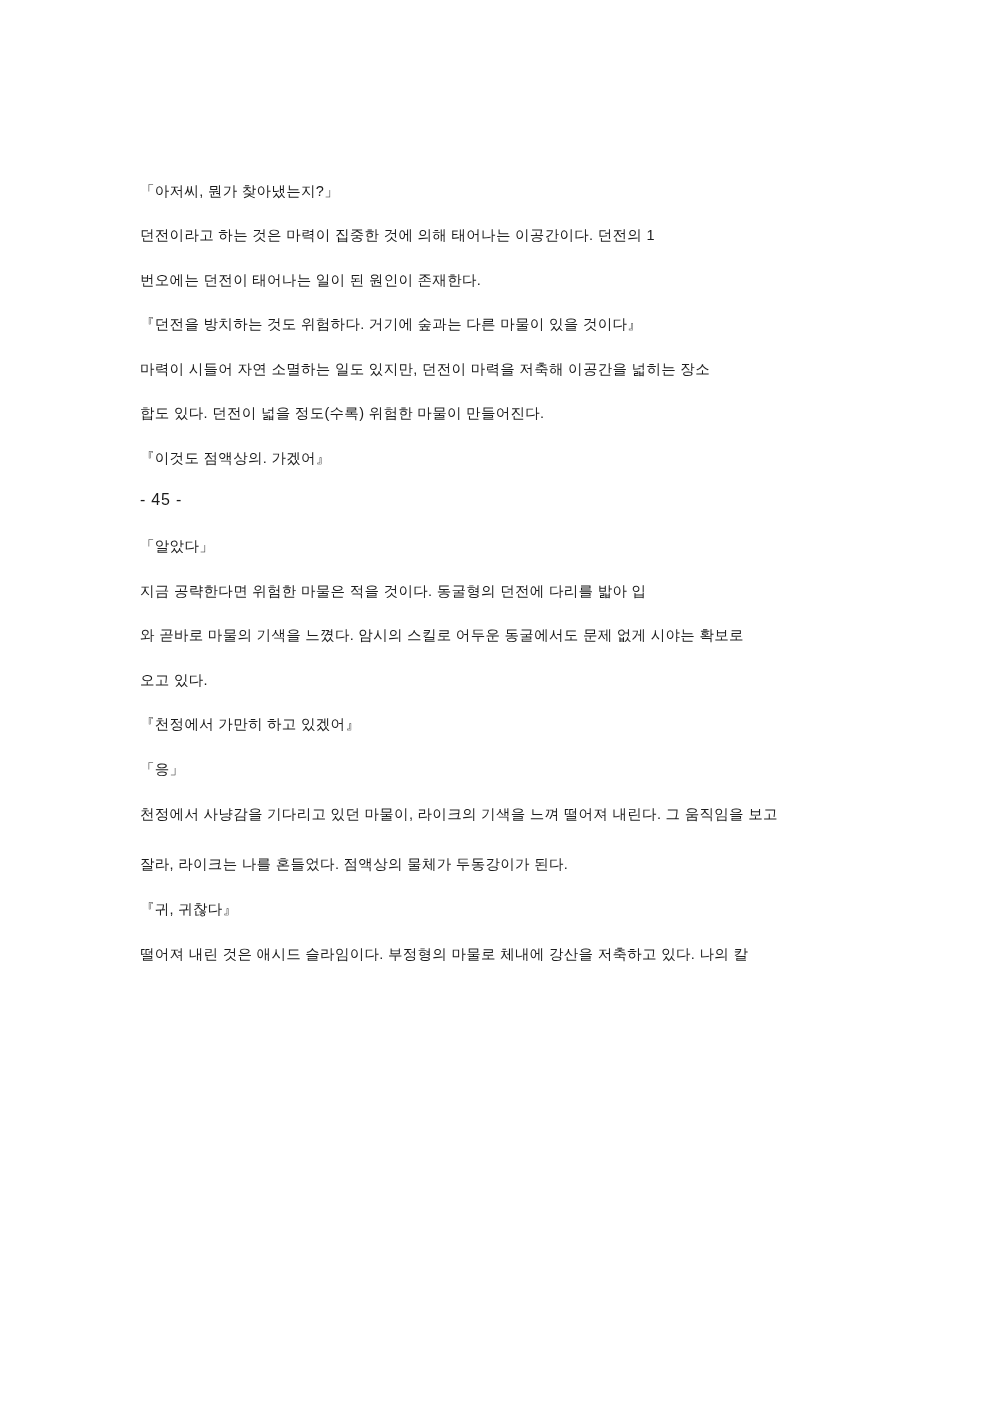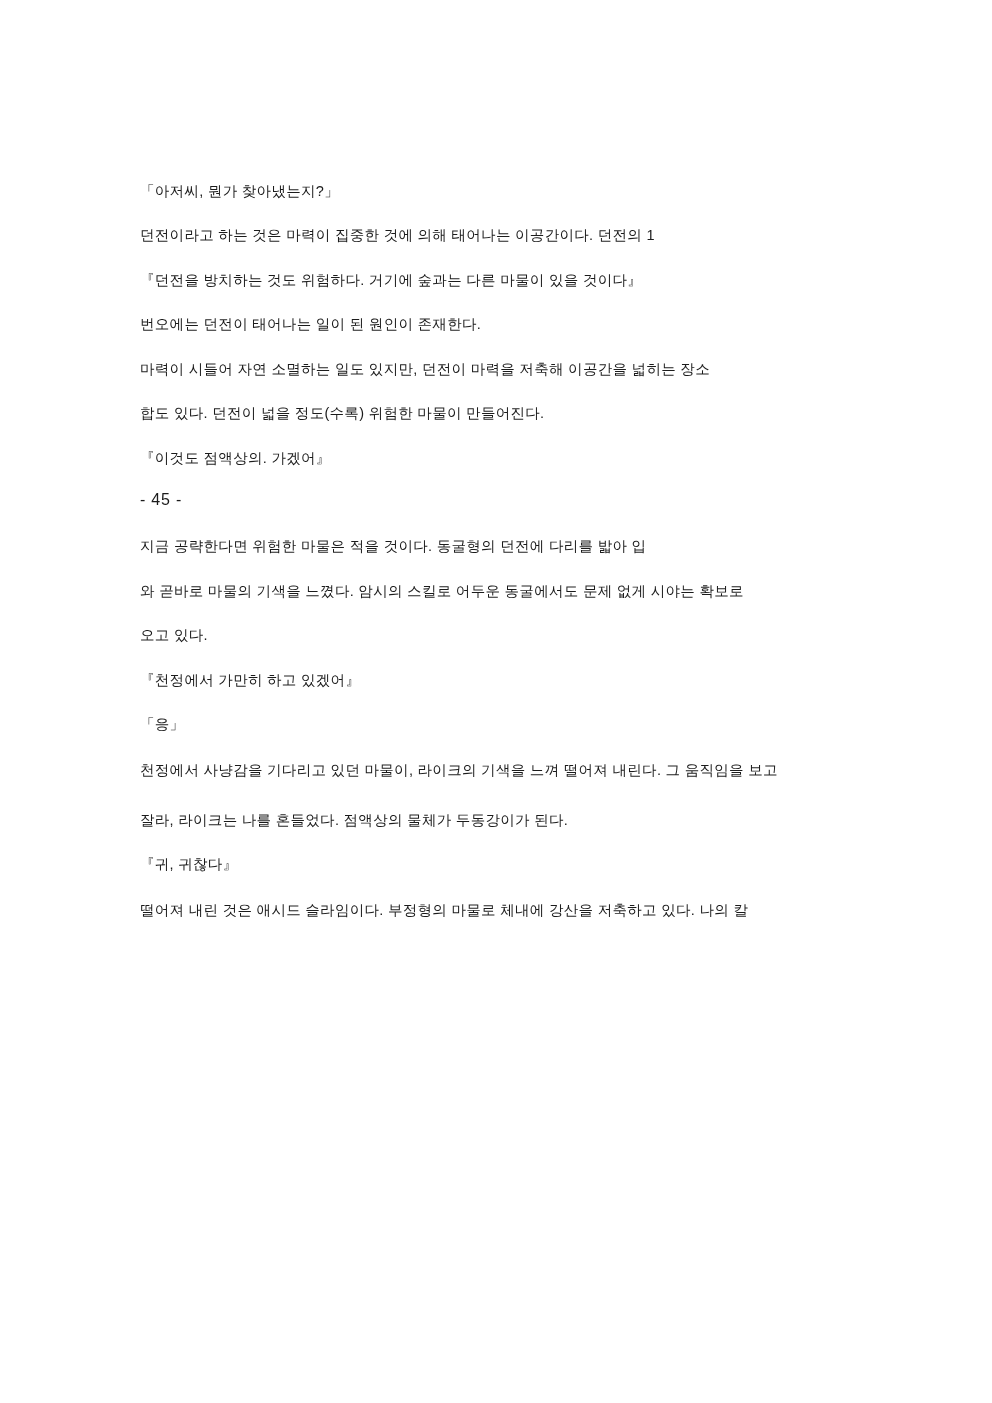--- a/index.html
+++ b/index.html
@@ -47,28 +47,29 @@
   }
 </style>
 </head>
 <body>
 
 <div class="page">
   <div class="doc-body">
 
     <p class="para tight">「아저씨, 뭔가 찾아냈는지?」</p>
     <p class="para tight">던전이라고 하는 것은 마력이 집중한 것에 의해 태어나는 이공간이다. 던전의 1</p>
+    <p class="para tight">번오에는 던전이 태어나는 일이 된 원인이 존재한다.</p>
     <p class="para tight">『던전을 방치하는 것도 위험하다. 거기에 숲과는 다른 마물이 있을 것이다』</p>
-    <p class="para tight">번오에는 던전이 태어나는 일이 된 원인이 존재한다.</p>
     <p class="para tight">마력이 시들어 자연 소멸하는 일도 있지만, 던전이 마력을 저축해 이공간을 넓히는 장소</p>
     <p class="para tight">합도 있다. 던전이 넓을 정도(수록) 위험한 마물이 만들어진다.</p>
     <p class="para tight">『이것도 점액상의. 가겠어』</p>
 
     <p class="page-number">- 45 -</p>
 
+    <p class="para tight">「알았다」</p>
     <p class="para tight">지금 공략한다면 위험한 마물은 적을 것이다. 동굴형의 던전에 다리를 밟아 입</p>
     <p class="para tight">와 곧바로 마물의 기색을 느꼈다. 암시의 스킬로 어두운 동굴에서도 문제 없게 시야는 확보로</p>
     <p class="para tight">오고 있다.</p>
     <p class="para tight">『천정에서 가만히 하고 있겠어』</p>
     <p class="para tight">「응」</p>
     <p class="para wrap">천정에서 사냥감을 기다리고 있던 마물이, 라이크의 기색을 느껴 떨어져 내린다. 그 움직임을 보고</p>
     <p class="para tight">잘라, 라이크는 나를 혼들었다. 점액상의 물체가 두동강이가 된다.</p>
     <p class="para tight">『귀, 귀찮다』</p>
     <p class="para wrap">떨어져 내린 것은 애시드 슬라임이다. 부정형의 마물로 체내에 강산을 저축하고 있다. 나의 칼</p>
 

